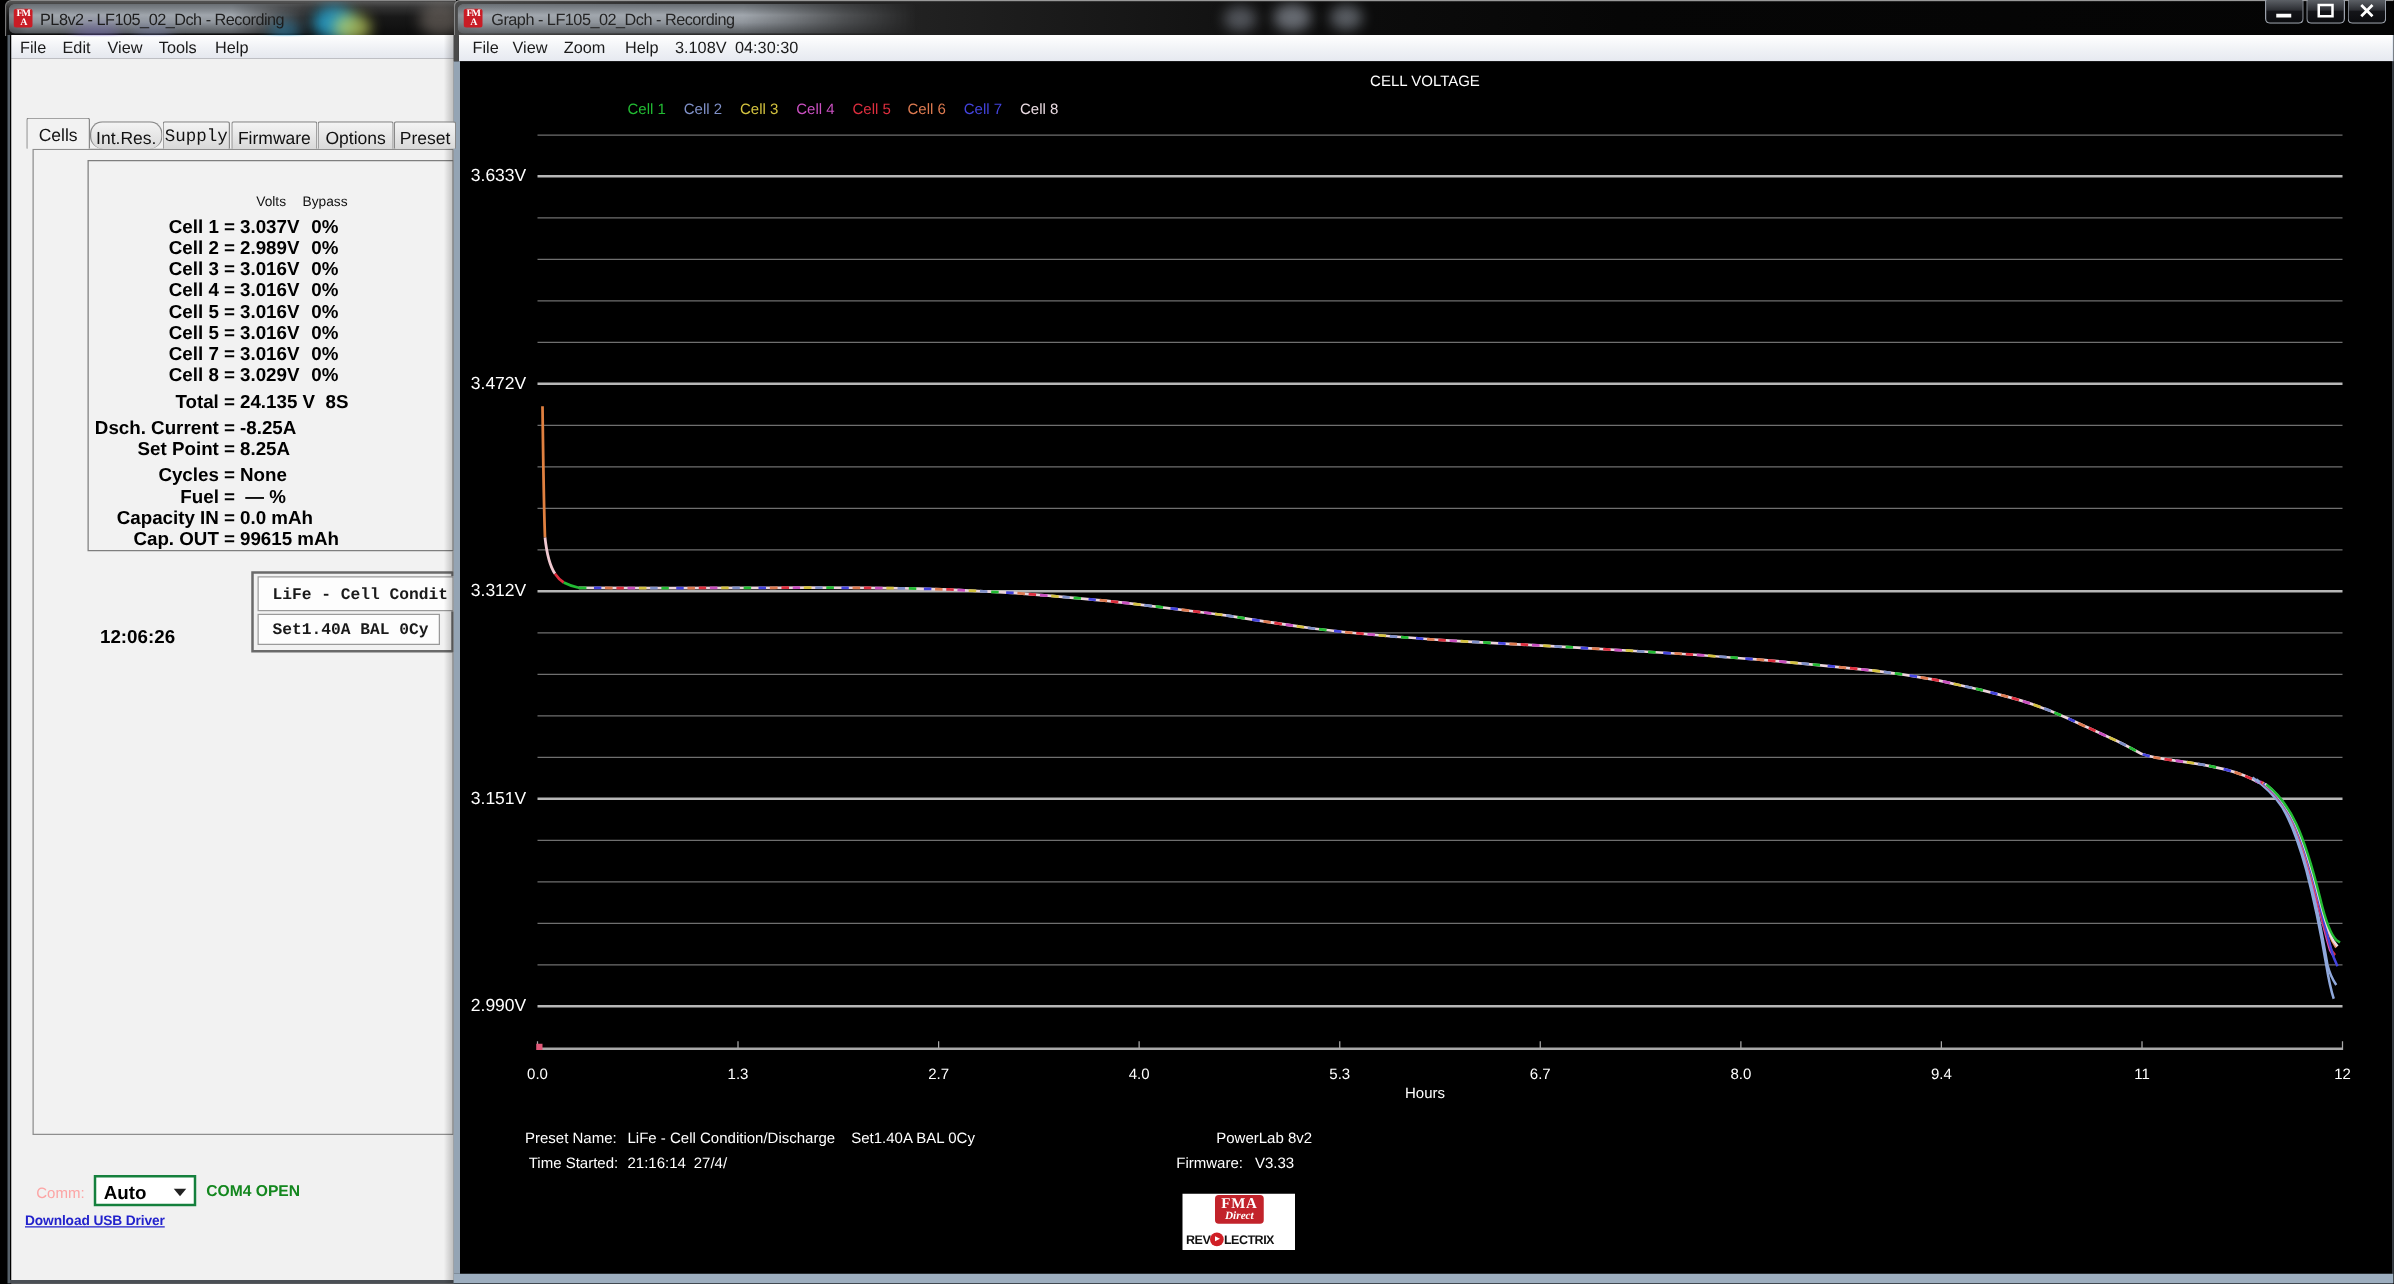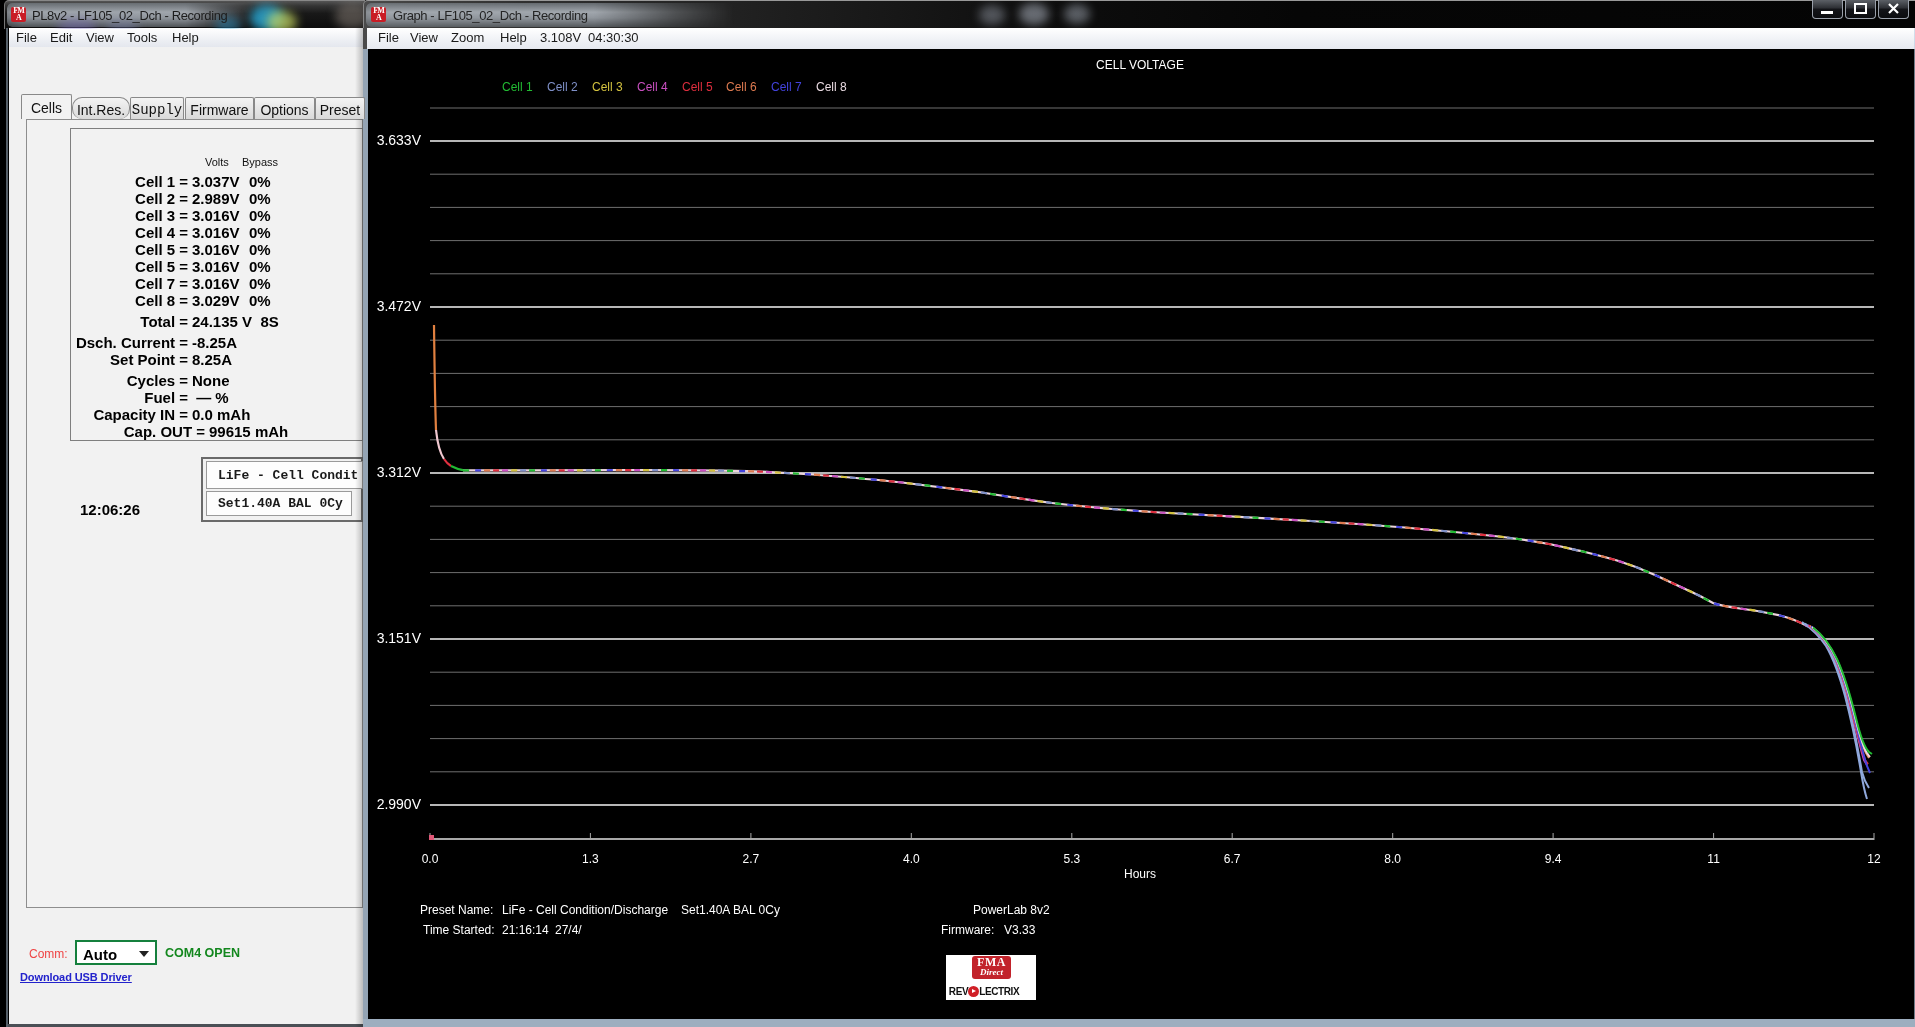--- a/index.html
+++ b/index.html
@@ -45,21 +45,21 @@
   .crow .lbl{position:absolute;right:112px;text-align:right;}
   .crow .val{position:absolute;left:192px;}
   .crow .pct{position:absolute;left:249px;}
 
   #timer{left:80px;top:501px;font-weight:bold;font-size:15px;color:#000;}
   #pgroup{left:201px;top:457px;width:162px;height:65px;box-sizing:border-box;border:2px solid #6a6a6a;background:#f1f1f1;}
   .pbox{position:absolute;box-sizing:border-box;border:1px solid #9a9a9a;background:#fdfdfd;
     font-family:"Liberation Mono",monospace;font-weight:bold;font-size:13px;color:#1a1a1a;
     white-space:pre;overflow:hidden;}
 
-  #commlbl{left:29px;top:947px;font-size:12px;color:#ef4444;text-align:right;}
+  #commlbl{left:29px;top:947px;font-size:12px;color:#fca5a5;text-align:right;}
   #commdd{left:75px;top:940px;width:82px;height:25px;box-sizing:border-box;border:2px solid #15803d;background:#fff;}
   #commdd .t{position:absolute;left:6px;top:4px;font-weight:bold;font-size:15px;color:#000;}
   #commdd .a{position:absolute;right:6px;top:9px;width:0;height:0;
     border-left:5px solid transparent;border-right:5px solid transparent;border-top:6px solid #222;}
   #com4{left:165px;top:946px;font-weight:bold;font-size:12.5px;color:#13871e;}
   #dlink{left:20px;top:971px;font-weight:bold;font-size:11px;letter-spacing:-0.1px;color:#2222cc;text-decoration:underline;}
 
   
   #g{left:363px;top:0;width:1552px;height:1027px;}
   #tbar2{position:absolute;left:0;top:0;width:1552px;height:28px;border-radius:5px 0 0 0;
@@ -148,21 +148,21 @@
   <div class="crow" style="top:241px;"><span class="lbl">Cell 5 =</span><span class="val">3.016V</span><span class="pct">0%</span></div>
   <div class="crow" style="top:258px;"><span class="lbl">Cell 5 =</span><span class="val">3.016V</span><span class="pct">0%</span></div>
   <div class="crow" style="top:275px;"><span class="lbl">Cell 7 =</span><span class="val">3.016V</span><span class="pct">0%</span></div>
   <div class="crow" style="top:292px;"><span class="lbl">Cell 8 =</span><span class="val">3.029V</span><span class="pct">0%</span></div>
   <div class="crow" style="top:313px;"><span class="lbl">Total =</span><span class="val">24.135 V  8S</span></div>
   <div class="crow" style="top:334px;"><span class="lbl">Dsch. Current =</span><span class="val">-8.25A</span></div>
   <div class="crow" style="top:351px;"><span class="lbl">Set Point =</span><span class="val">8.25A</span></div>
   <div class="crow" style="top:372px;"><span class="lbl">Cycles =</span><span class="val">None</span></div>
   <div class="crow" style="top:389px;"><span class="lbl">Fuel =</span><span class="val">&nbsp;— %</span></div>
   <div class="crow" style="top:406px;"><span class="lbl">Capacity IN =</span><span class="val">0.0 mAh</span></div>
-  <div class="crow" style="top:423px;margin-left:17px;"><span class="lbl">Cap. OUT =</span><span class="val">99615 mAh</span></div>
+  <div class="crow" style="top:423px;"><span class="lbl">Cap. OUT =</span><span class="val">99615 mAh</span></div>
 
   <div class="abs" id="timer">12:06:26</div>
   <div class="abs" id="pgroup"></div>
   <div class="abs pbox" style="left:206px;top:461px;width:157px;height:28px;padding:6px 0 0 11px;">LiFe - Cell Condit</div>
   <div class="abs pbox" style="left:206px;top:491px;width:146px;height:25px;padding:4px 0 0 11px;">Set1.40A BAL 0Cy</div>
 
   <div class="abs" id="commlbl">Comm:</div>
   <div class="abs" id="commdd">
       <span class="t">Auto</span>
       <span class="a"></span>

